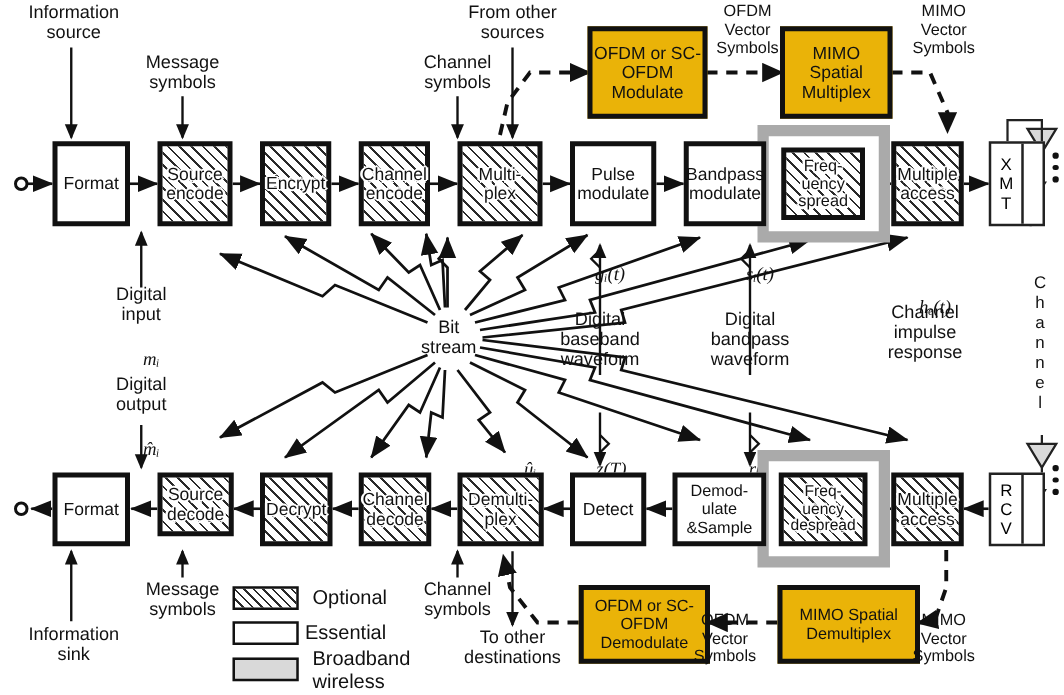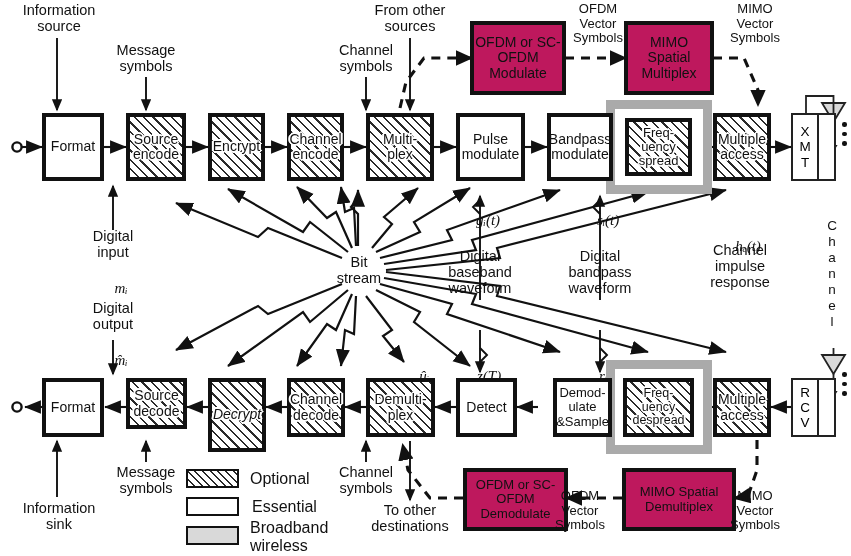--- a/index.html
+++ b/index.html
@@ -15,21 +15,21 @@
        display:flex;align-items:center;justify-content:center;text-align:center;
        font-size:14px;line-height:1.1;color:#111;}
   .blk span{position:relative;z-index:2;display:block;padding:0 1px;
             background:transparent;}
   .blk.hatch{background-color:#fff;
     background-image:repeating-linear-gradient(45deg,transparent 0 5px,#2a2a2a 5px 6.6px);}
   .blk.hatch span{text-shadow:
       1px 0 0 #fff,-1px 0 0 #fff,0 1px 0 #fff,0 -1px 0 #fff,
       1px 1px 0 #fff,-1px -1px 0 #fff,1px -1px 0 #fff,-1px 1px 0 #fff,
       2px 0 0 #fff,-2px 0 0 #fff,0 2px 0 #fff,0 -2px 0 #fff;}
-  .blk.gray{background:#be185d;}
+  .blk.gray{background:#eab308;}
 
   
   .bband{position:absolute;background:#aaaaaa;box-sizing:border-box;}
   .bband-inner{position:absolute;background:#ffffff;box-sizing:border-box;}
 
   
   #arrows{position:absolute;left:0;top:0;width:851px;height:556px;pointer-events:none;}
 
   
   .lg-sw{position:absolute;box-sizing:border-box;border:2.5px solid #111;}
@@ -328,35 +328,35 @@
   <div class="bband" style="left:606px;top:360px;width:106px;height:94px;"></div>
   <div class="bband-inner" style="left:615px;top:369px;width:88px;height:76px;"></div>
 
   <div class="blk" style="left:42px;top:378px;width:62px;height:59px;">
     <span>Format</span>
   </div>
   <div class="blk hatch" style="left:126px;top:378px;width:61px;height:51px;">
     <span>Source
 decode</span>
   </div>
-  <div class="blk hatch" style="left:208px;top:378px;width:58px;height:74px;font-style:italic;">
+  <div class="blk hatch" style="left:208px;top:378px;width:58px;height:59px;">
     <span>Decrypt</span>
   </div>
   <div class="blk hatch" style="left:287px;top:378px;width:58px;height:59px;">
     <span>Channel
 decode</span>
   </div>
   <div class="blk hatch" style="left:366px;top:378px;width:69px;height:59px;">
     <span>Demulti-
 plex</span>
   </div>
   <div class="blk" style="left:456px;top:378px;width:61px;height:59px;">
     <span>Detect</span>
   </div>
-  <div class="blk" style="left:553px;top:378px;width:59px;height:59px;font-size:13px;">
+  <div class="blk" style="left:538px;top:378px;width:75px;height:59px;font-size:13px;">
     <span>Demod-
 ulate
 &amp;Sample</span>
   </div>
   <div class="blk hatch" style="left:623px;top:378px;width:71px;height:59px;font-size:12.5px;">
     <span>Freq-
 uency
 despread</span>
   </div>
   <div class="blk hatch" style="left:713px;top:378px;width:58px;height:59px;">
@@ -406,19 +406,19 @@
 Symbols</div>
 
   <div class="lbl sm" style="left:716px;top:489px;width:78px;">MIMO
 Vector
 Symbols</div>
 
   <div class="lg-sw hatch" style="left:186px;top:469px;width:53px;height:19px;"></div>
   <div class="lg-tx" style="left:250px;top:470px;">Optional</div>
 
   <div class="lg-sw" style="left:186px;top:497px;width:53px;height:19px;"></div>
-  <div class="lg-tx" style="left:252px;top:498px;">Essential</div>
+  <div class="lg-tx" style="left:244px;top:498px;">Essential</div>
 
   <div class="lg-sw gray" style="left:186px;top:526px;width:53px;height:19px;"></div>
   <div class="lg-tx" style="left:250px;top:519px;white-space:pre;line-height:1.12;">Broadband
 wireless</div>
 
 </div>
 
 </body></html>

